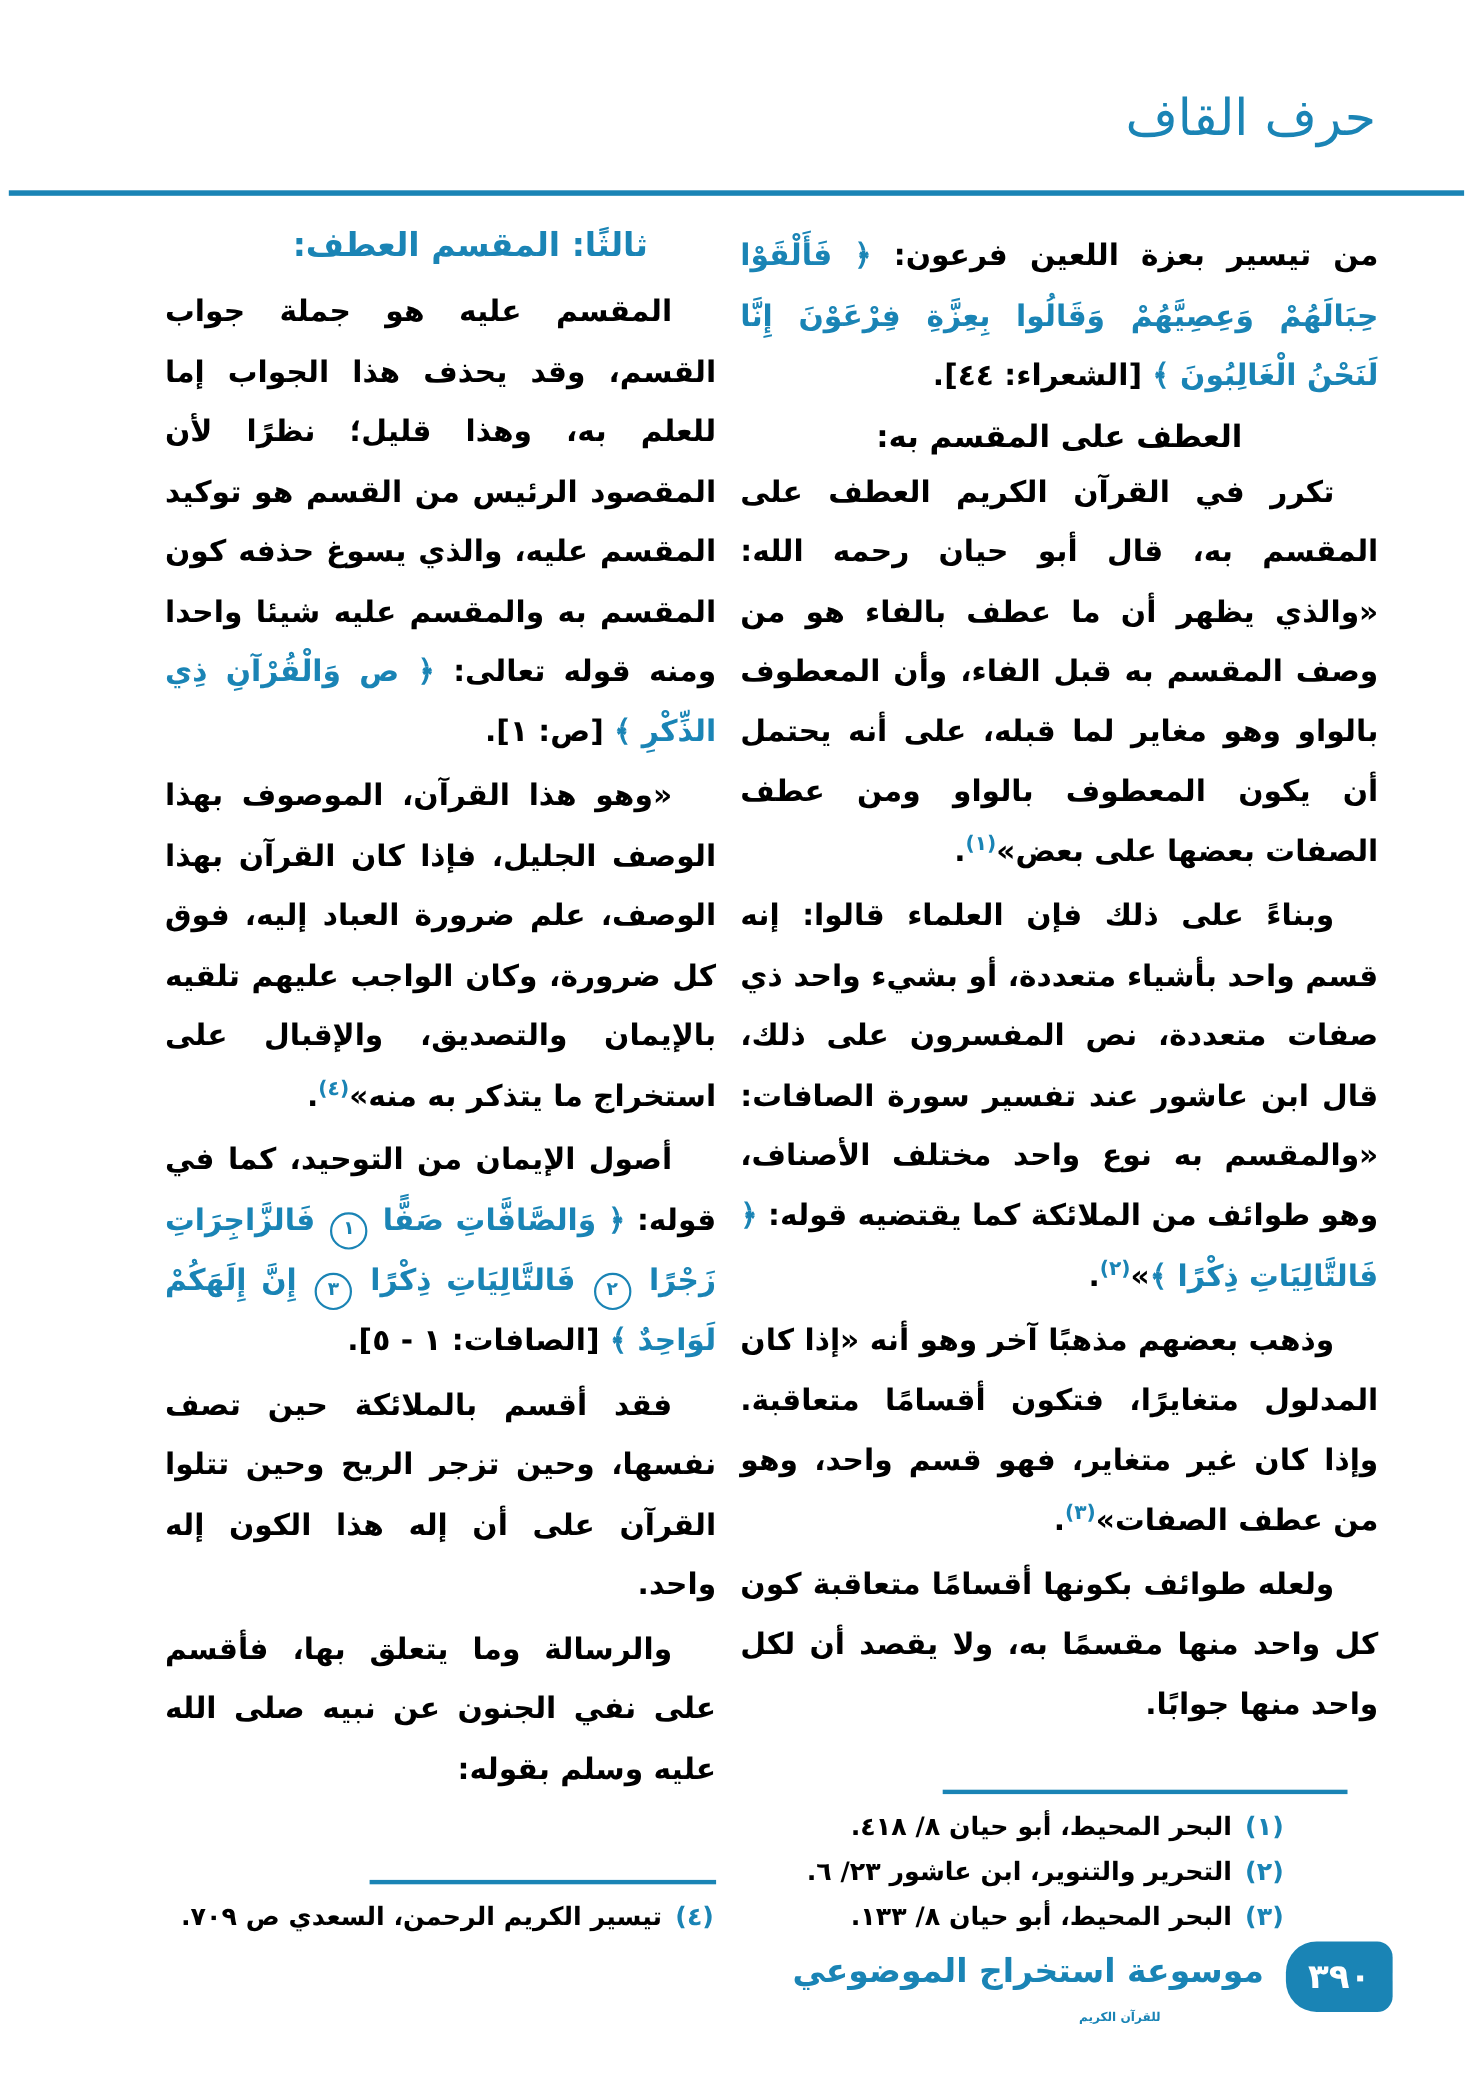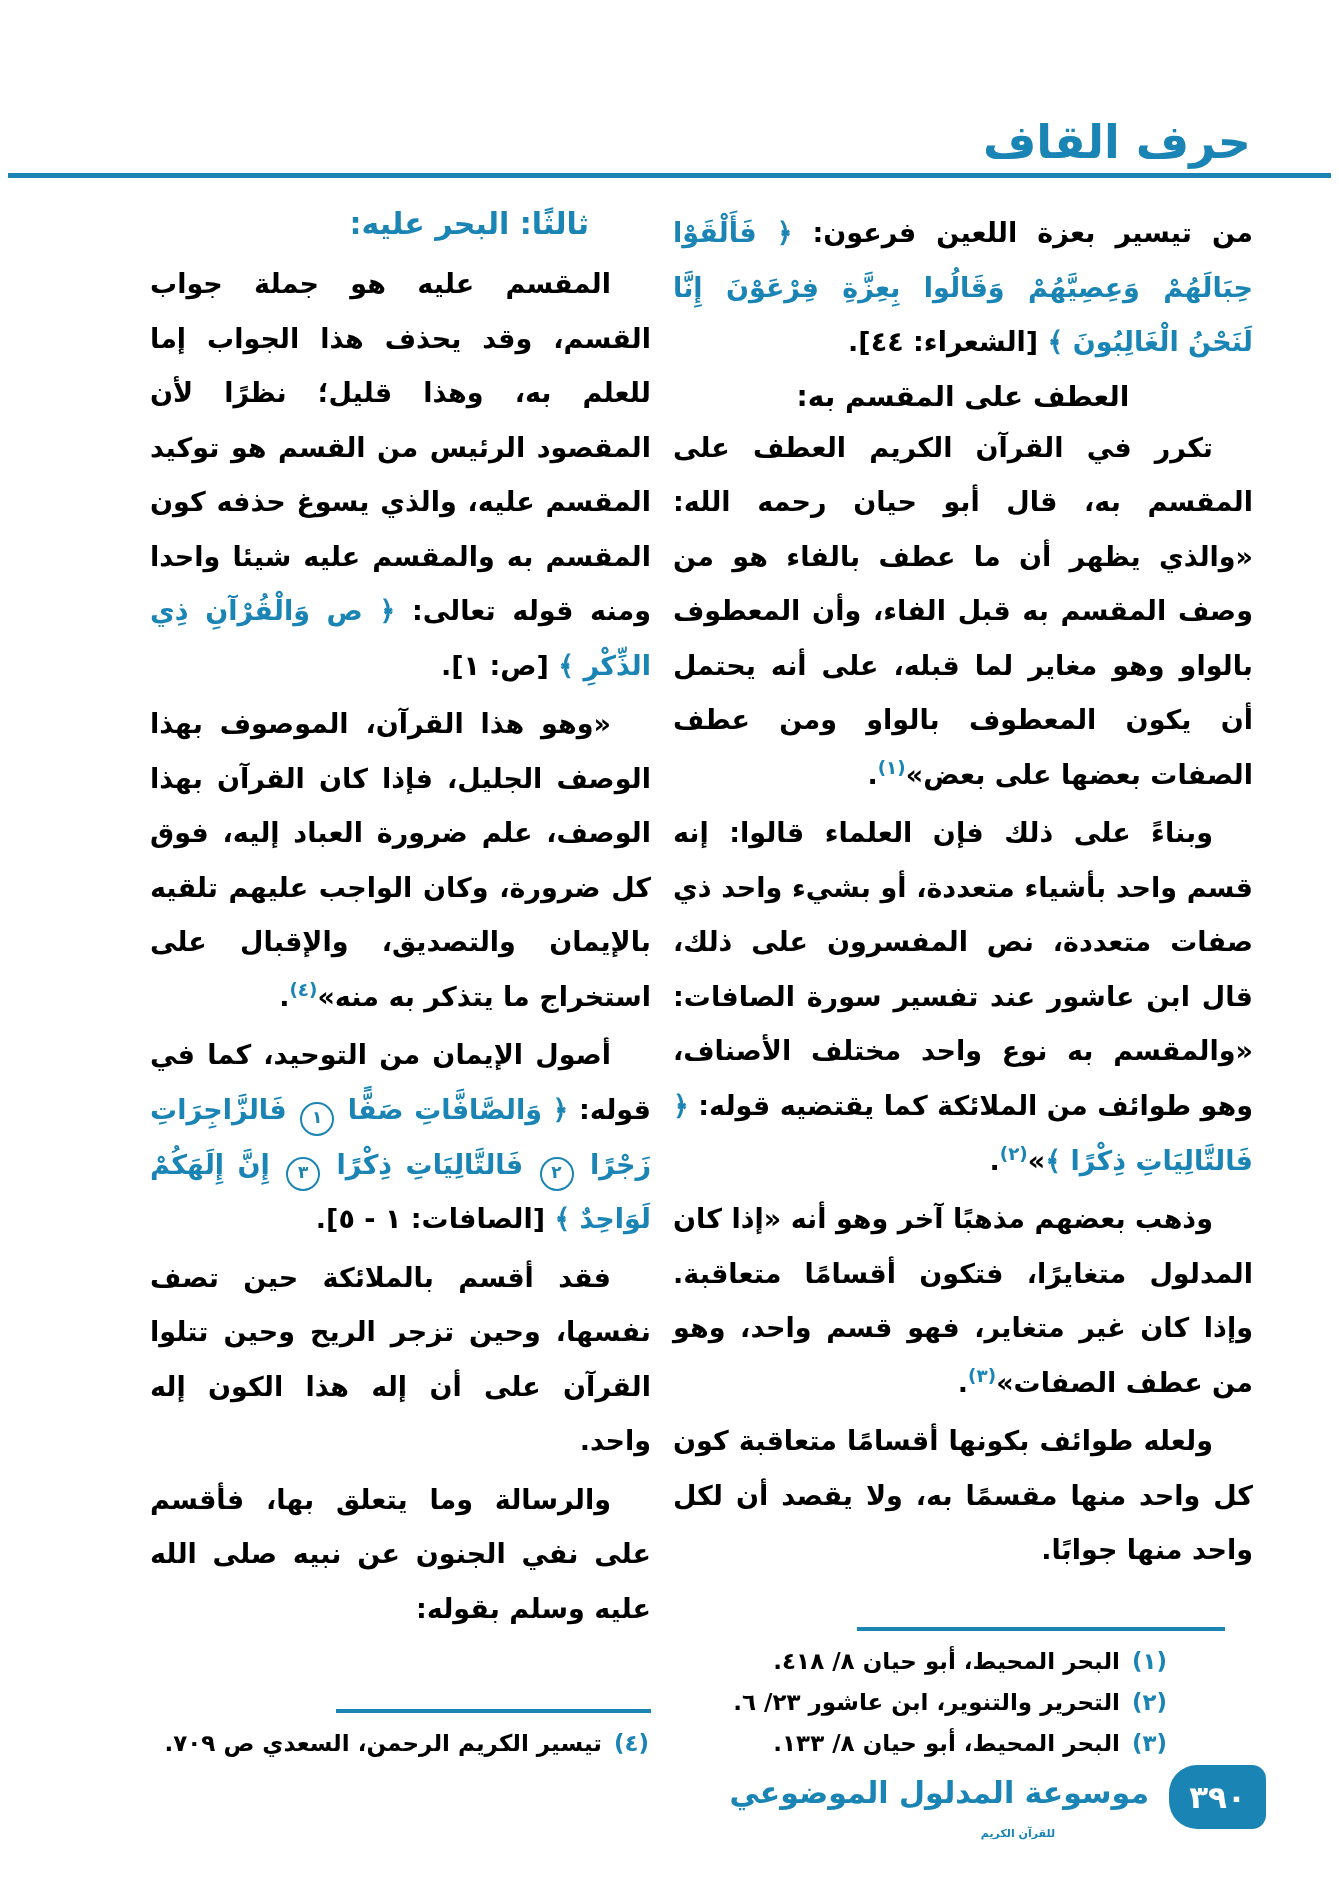--- a/index.html
+++ b/index.html
@@ -3,23 +3,22 @@
 <meta charset="utf-8">
 <style>
   :root{ --accent:#1a84b5; --ink:#000000; }
   html,body{margin:0;padding:0;background:#ffffff;}
   .page{
     position:relative; width:1339px; height:1890px; background:#ffffff;
     font-family:"DejaVu Sans", sans-serif; direction:rtl; overflow:hidden; color:var(--ink);
   }
   .header-title{
     position:absolute; top:80px; right:88px;
-    font-size:46px; font-weight:bold; color:var(--accent);
+    font-size:46px; font-weight:normal; color:var(--accent);
     letter-spacing:-1px;
-    margin-top:35px;
   }
   .rule{
     position:absolute; top:173px; left:8px; right:8px; height:5px;
     background:var(--accent);
   }
   .cols{
     position:absolute; top:206px; right:86px; width:1103px; height:1558px;
     display:flex; gap:22px;
   }
   .col{display:flex; flex-direction:column;}
@@ -104,21 +103,21 @@
             </div>
           <div class="fn">
               <span class="num">(٣)</span>
               <span>البحر المحيط، أبو حيان ٨/ ١٣٣.</span>
             </div>
         </div>
       </div>
     </div>
 
     <div class="col col-left">
-      <div class="head-teal">ثالثًا: البحر عليه:</div>
+      <div class="head-teal">ثالثًا: المقسم العطف:</div>
 
       <p class="indent"><span>المقسم عليه هو جملة جواب القسم، وقد يحذف هذا الجواب إما للعلم به، وهذا قليل؛ نظرًا لأن المقصود الرئيس من القسم هو توكيد المقسم عليه، والذي يسوغ حذفه كون المقسم به والمقسم عليه شيئا واحدا ومنه قوله تعالى: </span><span class="verse">﴿ ص وَالْقُرْآنِ ذِي الذِّكْرِ ﴾</span><span> [ص: ١].</span></p>
 
       <p class="indent"><span>«وهو هذا القرآن، الموصوف بهذا الوصف الجليل، فإذا كان القرآن بهذا الوصف، علم ضرورة العباد إليه، فوق كل ضرورة، وكان الواجب عليهم تلقيه بالإيمان والتصديق، والإقبال على استخراج ما يتذكر به منه»</span><span class="note">(٤)</span><span>.</span></p>
 
 
       <p class="indent"><span>أصول الإيمان من التوحيد، كما في قوله: </span><span class="verse">﴿ وَالصَّافَّاتِ صَفًّا </span><span class="vnum">١</span><span class="verse"> فَالزَّاجِرَاتِ زَجْرًا </span><span class="vnum">٢</span><span class="verse"> فَالتَّالِيَاتِ ذِكْرًا </span><span class="vnum">٣</span><span class="verse"> إِنَّ إِلَهَكُمْ لَوَاحِدٌ ﴾</span><span> [الصافات: ١ - ٥].</span></p>
 
       <p class="indent">فقد أقسم بالملائكة حين تصف نفسها، وحين تزجر الريح وحين تتلوا القرآن على أن إله هذا الكون إله واحد.</p>
 
@@ -131,19 +130,19 @@
               <span class="num">(٤)</span>
               <span>تيسير الكريم الرحمن، السعدي ص ٧٠٩.</span>
             </div>
         </div>
       </div>
     </div>
 
   </div>
 
   <div class="logo">
-    <div class="l1">موسوعة المدلول الموضوعي</div>
+    <div class="l1">موسوعة استخراج الموضوعي</div>
     <div class="l2">للقرآن الكريم</div>
   </div>
 
   <div class="badge">٣٩٠</div>
 
 </div>
 
 </body></html>

